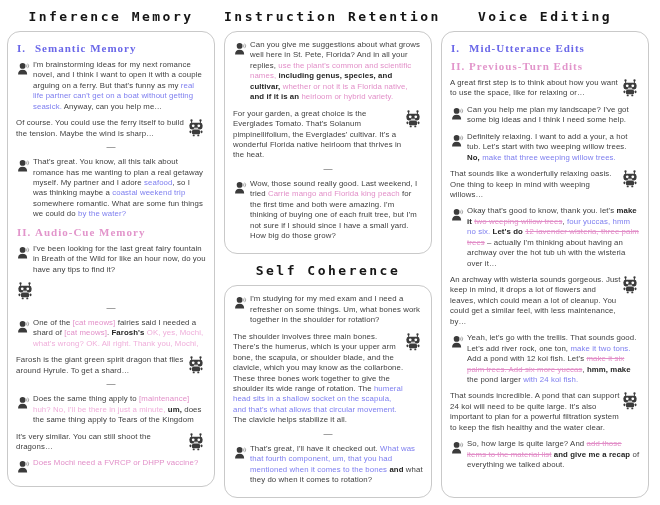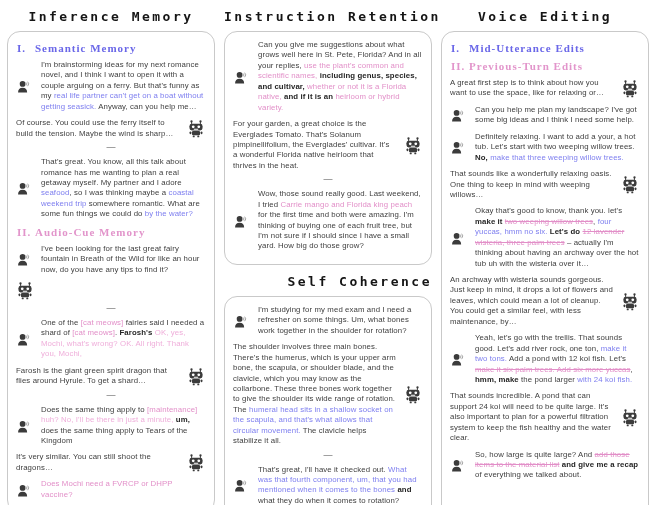--- a/index.html
+++ b/index.html
@@ -6,34 +6,34 @@
   body{
     width:660px;height:505px;background:#ffffff;overflow:hidden;
     font-family:"Liberation Sans", sans-serif;color:#3e3e3e;
   }
   .fig{display:flex;gap:9px;padding:6px 7px 0 7px;align-items:stretch;}
   .col{width:208px;display:flex;flex-direction:column;min-width:0;}
   .col-title{
     font-family:"DejaVu Sans Mono", monospace;font-weight:bold;font-size:13px;
     letter-spacing:2.5px;text-align:center;color:#151515;margin:3px 0 7px 0;white-space:nowrap;
   }
-  .sub-title{margin-top:9px;margin-bottom:7px;text-align:right;}
+  .sub-title{margin-top:9px;margin-bottom:7px;}
   .panel{
     border:1.3px solid #c9c9c9;border-radius:13px;background:#fff;
     padding:8px 8px 6px 8px;box-sizing:border-box;
   }
   .panel.grow{flex:1;}
   .section{
     font-family:Liberation Serif, serif;font-weight:bold;font-size:11px;
     letter-spacing:1px;margin:2px 0 6px 1px;white-space:nowrap;
   }
   .section .num{display:inline-block;min-width:18px;}
   .section.blue{color:#6a67e8;}
   .section.pink{color:#e295cb;}
-  .msg{display:flex;gap:8px;margin-bottom:6px;align-items:center;
+  .msg{display:flex;gap:0;margin-bottom:6px;align-items:flex-start;
        font-size:7.8px;line-height:1.34;letter-spacing:0.1px;}
   .msg .bubble{flex:1;min-width:0;}
   .msg.user{padding-left:1px;}
   .msg.user .avatar{flex:0 0 16px;margin-top:2px;}
   .msg.assistant .avatar{flex:0 0 19px;margin-top:1px;}
   .divider{text-align:center;color:#6c6c6c;font-size:9px;line-height:5px;margin:2px 0 7px 0;}
   .seg{}
   .c-blue{color:#7d7eef;}
   .c-pink{color:#e28fc8;}
   .c-pinklight{color:#efaeda;}

